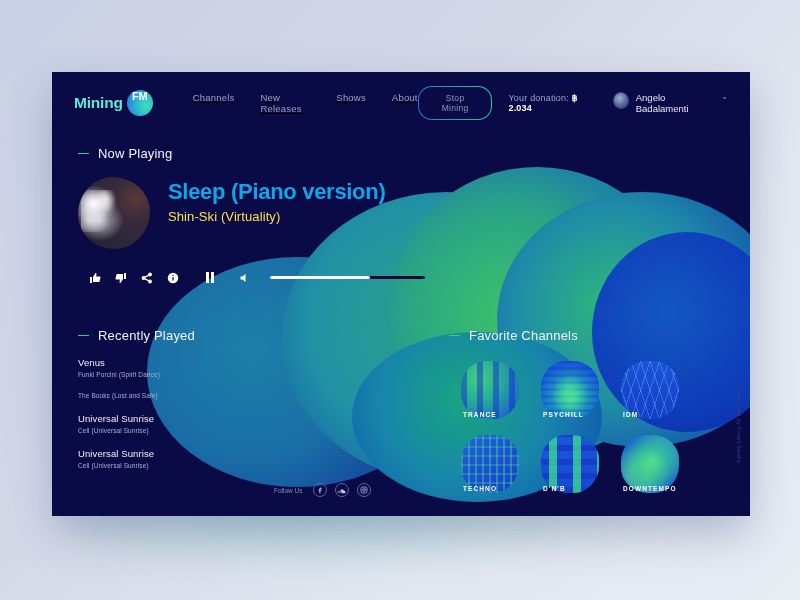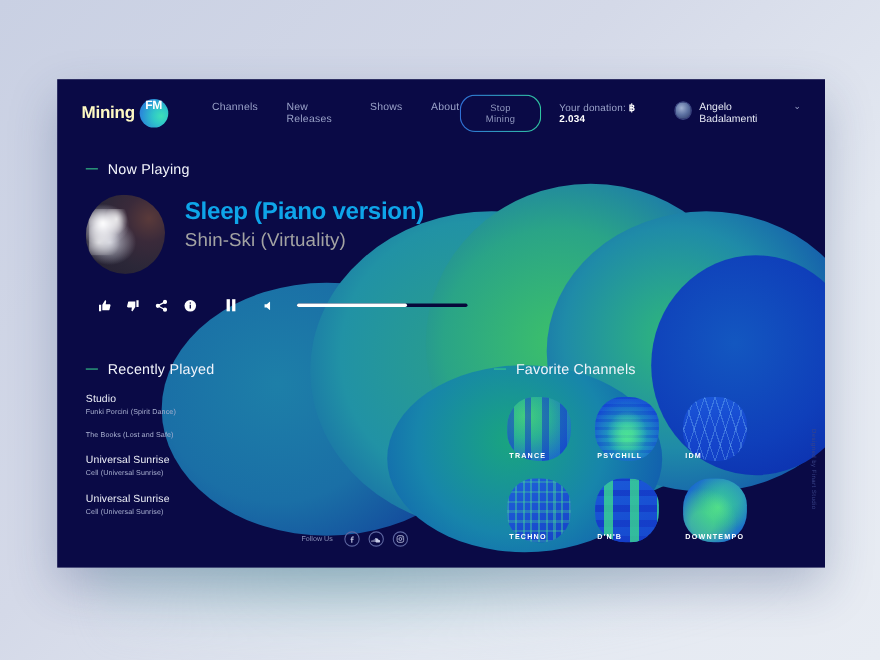--- a/index.html
+++ b/index.html
@@ -51,30 +51,30 @@
         background: radial-gradient(circle at 45% 40%, #19a57f 0%, #1785ab 50%, #0f4cb0 100%); }
 
   
   .header {
     position: relative; z-index: 5;
     height: 62px;
     display: flex; align-items: center;
     padding: 0 22px 0 22px;
   }
   .logo { display: flex; align-items: center; gap: 0px; }
-  .logo-text { color: #fef9c3; font-size: 15.5px; font-weight: bold; letter-spacing: -0.2px; }
+  .logo-text { color: #5eead4; font-size: 15.5px; font-weight: bold; letter-spacing: -0.2px; }
   .logo-badge {
     width: 26px; height: 26px; border-radius: 50%;
     background: radial-gradient(circle at 75% 60%, #3ee0b8 0%, #2fc6c9 30%, #2a8fd8 70%, #2f6fd8 100%);
     display: flex; align-items: flex-start; justify-content: center;
     margin-left: 4px;
   }
   .logo-badge span { color: #fff; font-size: 11px; font-weight: bold; letter-spacing: -0.3px; }
 
-  .nav { display: flex; gap: 26px; margin-left: 40px; }
+  .nav { display: flex; gap: 26px; margin-left: 40px; text-decoration: underline; }
   .nav a { color: #9aa2c8; font-size: 9.5px; text-decoration: none; letter-spacing: 0.2px; }
 
   .header-right { margin-left: auto; display: flex; align-items: center; gap: 16px; }
   .mine-btn {
     position: relative;
     padding: 6px 14px; border-radius: 14px;
     font-size: 8.5px; color: #8f96bd; letter-spacing: 0.3px;
     background: #0a0a46;
     border: 1px solid transparent;
     background-image: linear-gradient(#0a0a46,#0a0a46), linear-gradient(90deg,#2f6fd8,#2fc6a0);
@@ -113,21 +113,21 @@
   }
   .album-art::after {
     content:""; position:absolute; left:4%; top:18%; width:62%; height:58%;
     background:
       radial-gradient(ellipse at 28% 30%, rgba(255,255,255,0.9) 0%, rgba(255,255,255,0) 42%),
       radial-gradient(ellipse at 55% 22%, rgba(255,255,255,0.75) 0%, rgba(255,255,255,0) 30%),
       radial-gradient(ellipse at 20% 72%, rgba(255,255,255,0.7) 0%, rgba(255,255,255,0) 38%);
   }
   .np-text { padding-top: 2px; }
   .track-title { color: #0ea5e9; font-size: 22px; font-weight: bold; letter-spacing: -0.3px; }
-  .track-artist { color: #a3a3a3; font-size: 17px; margin-top: 4px; letter-spacing: 0.1px; }
+  .track-artist { color: #fde047; font-size: 13px; margin-top: 4px; letter-spacing: 0.1px; }
 
   .controls { display: flex; align-items: center; gap: 13px; margin-top: 22px; margin-left: 10px; position: relative; z-index: 6; }
   .ctl-ico { width: 13px; height: 13px; display: flex; align-items: center; justify-content: center; cursor: pointer; }
   .ctl-ico svg { display: block; }
   .pause { display: flex; gap: 2.5px; margin-left: 14px; cursor: pointer; }
   .pause i { display: block; width: 2.5px; height: 11px; background: #fff; }
   .vol-ico { margin-left: 12px; cursor: pointer; }
   .vol-track { width: 155px; height: 3px; background: #07073a; border-radius: 2px; margin-left: 5px; position: relative; cursor: pointer; }
   .vol-fill { position: absolute; left: 0; top: 0; height: 3px; width: 65%; background: #fff; border-radius: 2px; }
 
@@ -304,21 +304,21 @@
   <div class="columns">
 
     <div class="col-left">
       <div class="sec-title">
         <i class="dash"></i>
         <span class="txt">Recently Played</span>
       </div>
 
       <div class="rp-list">
         <div class="rp-item">
-          <div class="rp-title">Studio</div>
+          <div class="rp-title">Venus</div>
           <div class="rp-sub">Funki Porcini (Spirit Dance)</div>
         </div>
         <div class="rp-item">
           <div class="rp-sub">The Books (Lost and Safe)</div>
         </div>
         <div class="rp-item">
           <div class="rp-title">Universal Sunrise</div>
           <div class="rp-sub">Cell (Universal Sunrise)</div>
         </div>
         <div class="rp-item">

